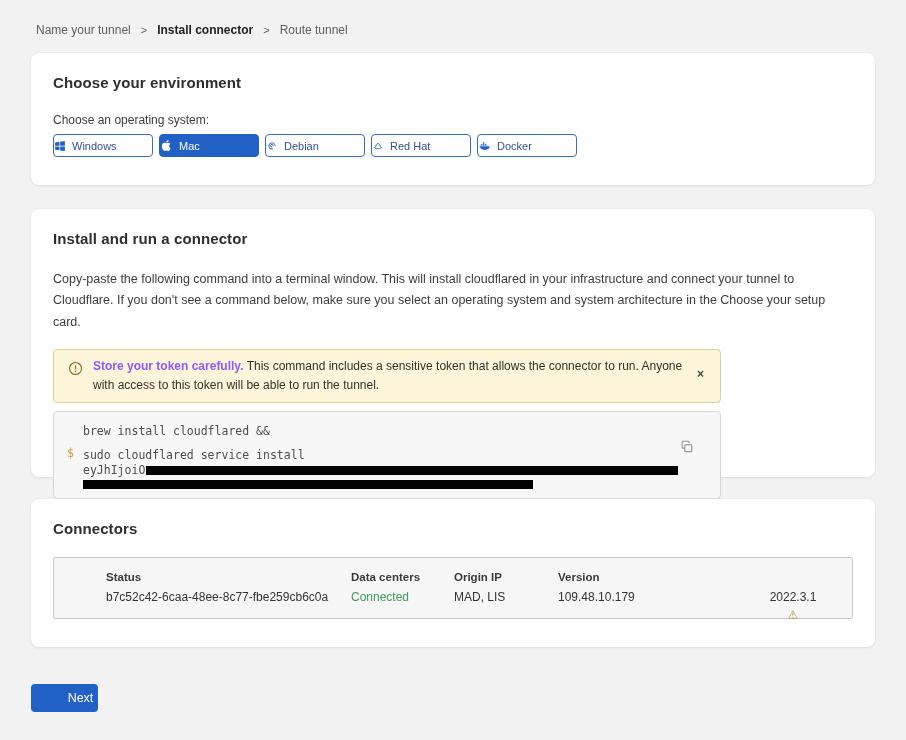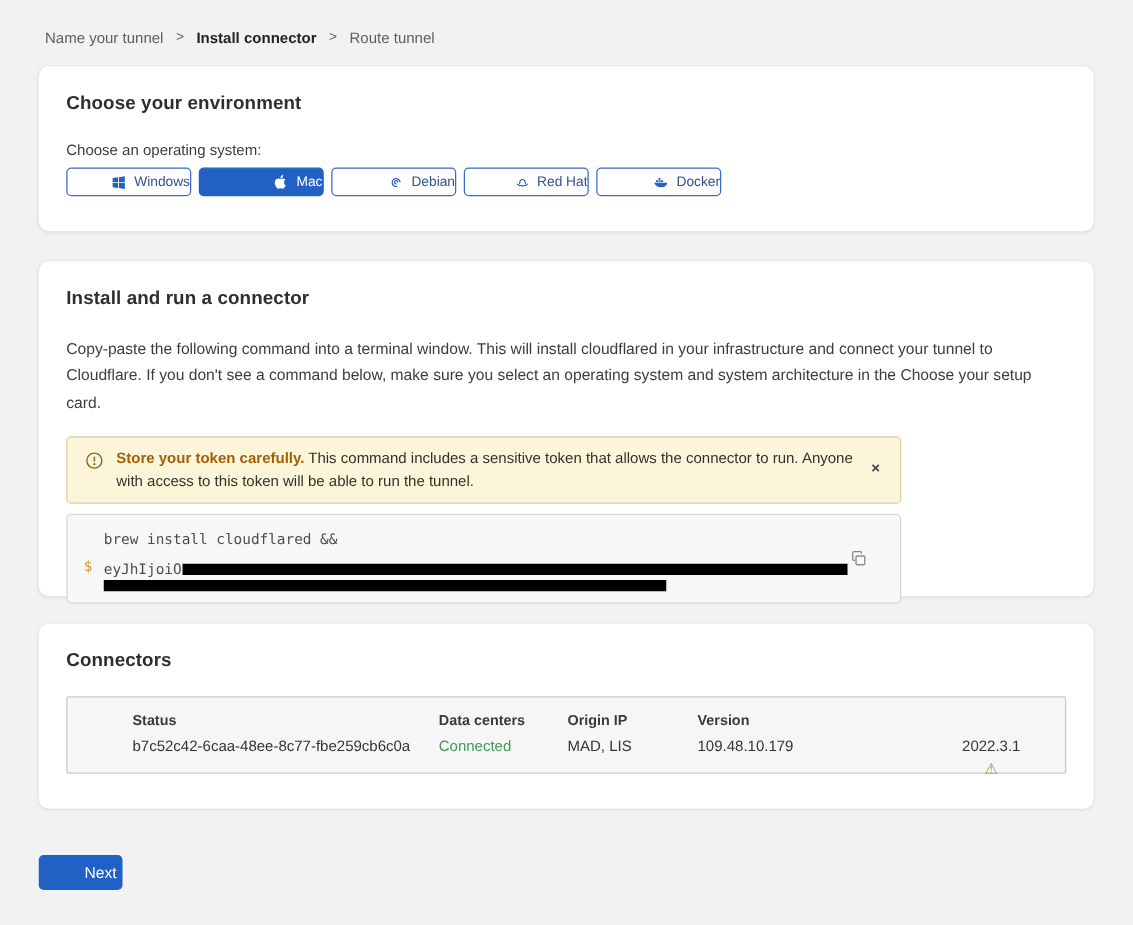--- a/index.html
+++ b/index.html
@@ -21,37 +21,37 @@
   .card { background: #fff; border-radius: 8px; box-shadow: 0 1px 3px rgba(0,0,0,.07), 0 0 0 1px rgba(0,0,0,.02); padding: 21px 22px; }
   .card-title { font-size: 15px; font-weight: bold; color: #2e2e2e; letter-spacing: .1px; }
   .card-env { height: 132px; }
   .card-connector { height: 268px; margin-top: 24px; }
   .card-connectors { height: 148px; margin-top: 22px; }
 
   
   .os-label { margin-top: 22px; font-size: 12px; color: #3d3d3d; }
   .os-row { margin-top: 7px; display: flex; gap: 6px; }
   .os-btn {
-    width: 100px; height: 23px; display: inline-flex; align-items: center; justify-content: flex-end; gap: 6px;
+    width: 100px; height: 23px; display: inline-flex; align-items: center; justify-content: flex-start; gap: 6px;
     background: #fff; border: 1px solid var(--accent-border); border-radius: 4px;
     font-family: "Liberation Sans", sans-serif; font-size: 11px; color: var(--os-text); cursor: pointer;
   }
   .os-btn .os-icon { color: var(--accent); display: inline-flex; }
   .os-btn.selected { background: var(--accent); border-color: var(--accent); color: #fff; }
   .os-btn.selected .os-icon { color: #fff; }
 
   
   .section-desc { margin-top: 22px; font-size: 12.5px; line-height: 1.7; color: #3d3d3d; max-width: 800px; }
   .warn-banner {
     margin-top: 16px; width: 668px; display: flex; align-items: flex-start; gap: 10px;
     background: var(--banner-bg); border: 1px solid var(--banner-border); border-radius: 4px; padding: 7px 12px 7px 14px;
   }
   .warn-banner .banner-icon { color: var(--banner-icon); margin-top: 4px; flex: 0 0 auto; }
   .banner-text { font-size: 12px; line-height: 1.6; color: #33312a; flex: 1 1 auto; }
-  .banner-text b { color: #a16207; }
+  .banner-text b { color: #8b5cf6; }
   .banner-close { background: none; border: none; font-size: 12px; font-weight: bold; color: #444; cursor: pointer; padding: 2px 4px; margin-top: 8px; font-family: "Liberation Sans", sans-serif; }
 
   .code-block {
     margin-top: 8px; width: 668px; position: relative;
     background: var(--code-bg); border: 1px solid var(--code-border); border-radius: 4px;
     padding: 12px 40px 9px 29px;
     font-family: "DejaVu Sans Mono", monospace; font-size: 11.5px; line-height: 1.35; color: #4d4d4d;
   }
   .code-prompt { position: absolute; left: 13px; top: 34px; color: var(--prompt); }
   .code-line1 { margin-bottom: 8px; }
@@ -173,20 +173,21 @@
       <span class="banner-text">
         <b>Store your token carefully.</b>
         <span>This command includes a sensitive token that allows the connector to run. Anyone with access to this token will be able to run the tunnel.</span>
       </span>
       <button class="banner-close">×</button>
     </div>
 
     <div class="code-block">
       <span class="code-prompt">$</span>
       <div class="code-line1">brew install cloudflared &amp;&amp;</div>
+      <div>sudo cloudflared service install</div>
       <div class="token-line">
         <span class="token-prefix">eyJhIjoiO</span>
         <span class="bar bar-1"></span>
       </div>
       <div class="bar bar-2"></div>
       <button class="copy-btn">
         <svg width="14" height="14" viewBox="0 0 16 16" fill="none" stroke="currentColor" stroke-width="1.2">
             <rect x="5.5" y="5.5" width="8" height="8" rx="1"></rect>
             <path d="M10.5 3.5v-1a1 1 0 0 0-1-1h-6a1 1 0 0 0-1 1v6a1 1 0 0 0 1 1h1"></path>
           </svg>

